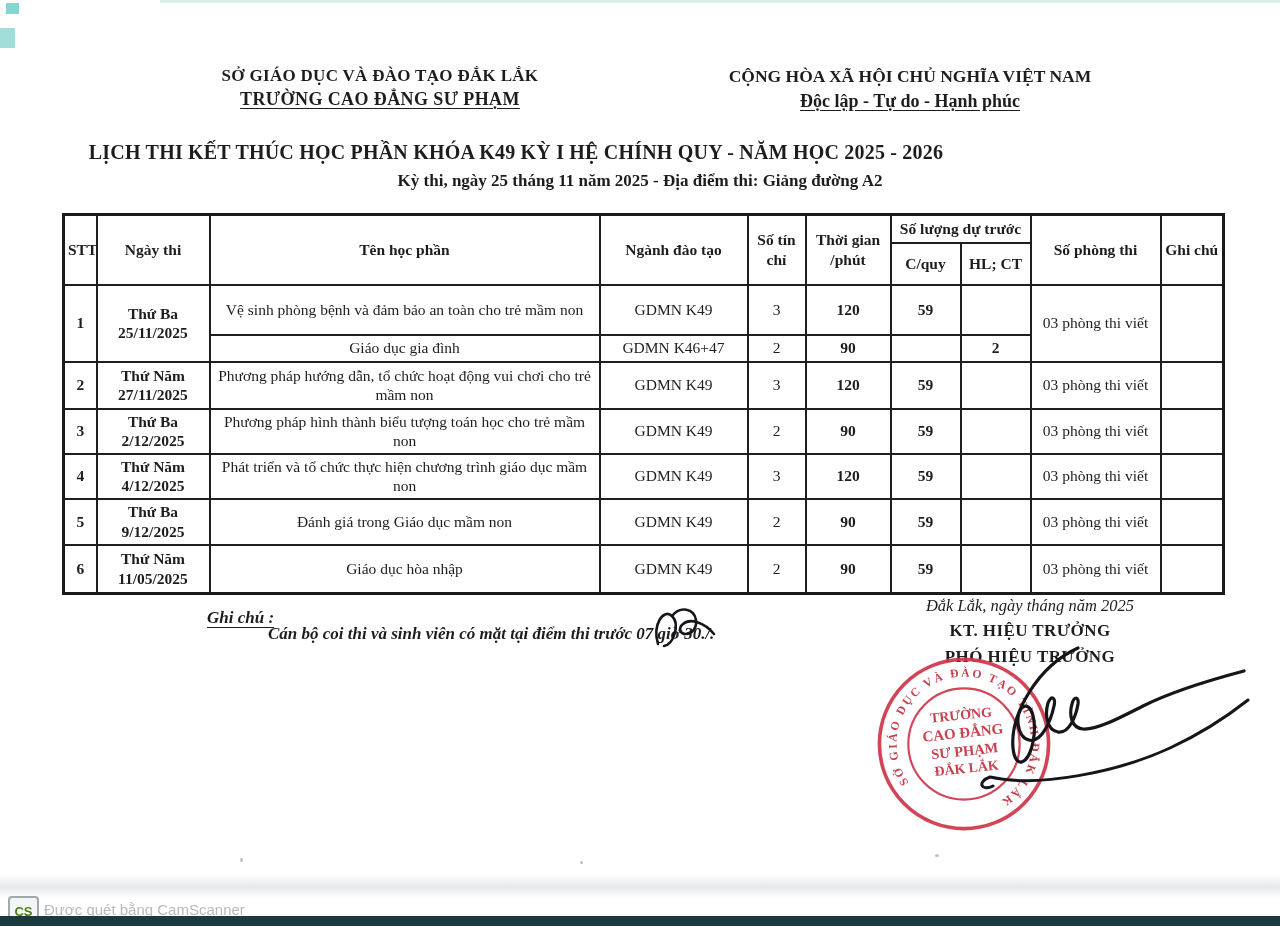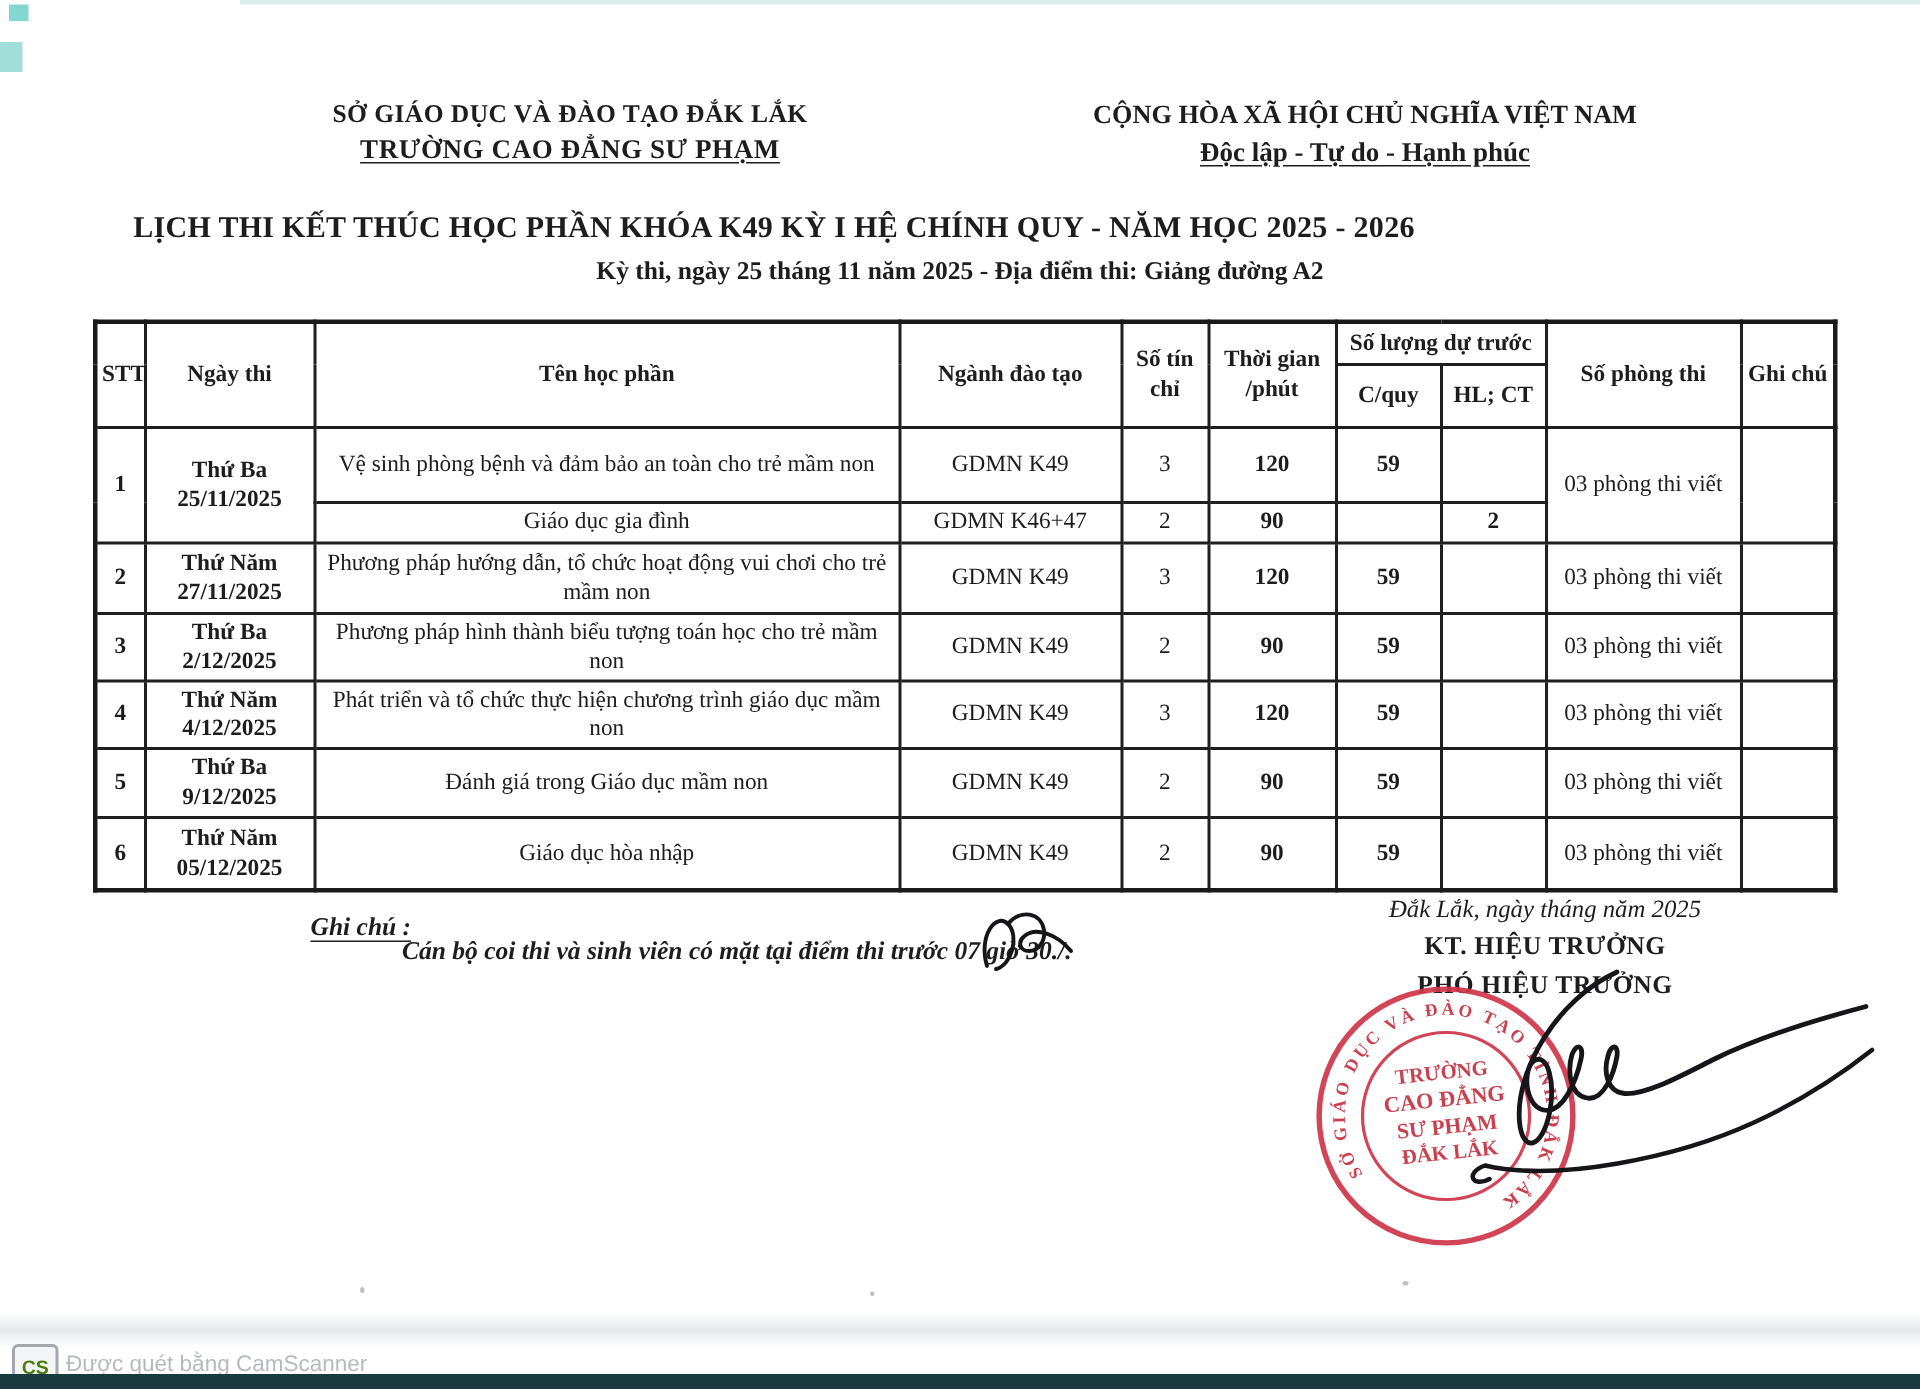--- a/index.html
+++ b/index.html
@@ -199,21 +199,21 @@
       <td class="minutes">90</td>
       <td class="cquy">59</td>
       <td class="hlct"></td>
       <td class="rooms">03 phòng thi viết</td>
       <td></td>
     </tr>
 
     <tr style="height:49px">
       <td class="stt">6</td>
       <td class="date">
-        <span>Thứ Năm</span><br><span>05/12/2025</span>
+        <span>Thứ Năm</span><br><span>11/05/2025</span>
       </td>
       <td class="course">Giáo dục hòa nhập</td>
       <td class="major">GDMN K49</td>
       <td class="credits">2</td>
       <td class="minutes">90</td>
       <td class="cquy">59</td>
       <td class="hlct"></td>
       <td class="rooms">03 phòng thi viết</td>
       <td></td>
     </tr>

